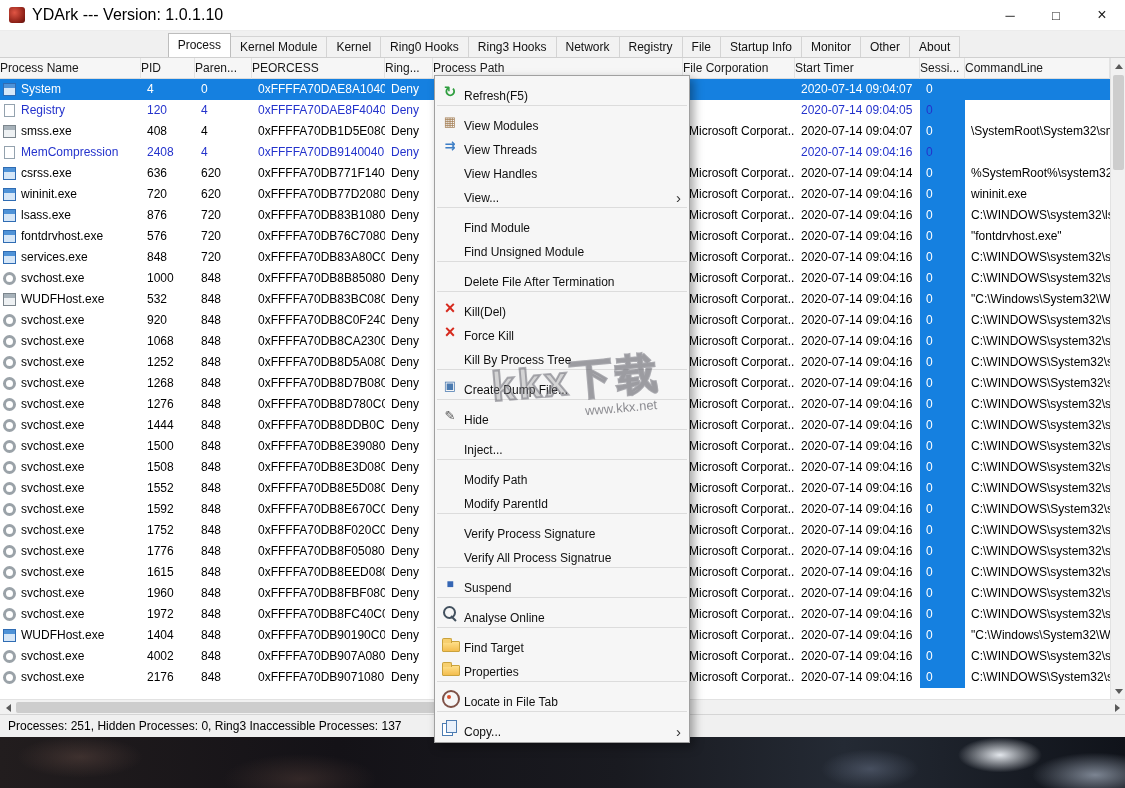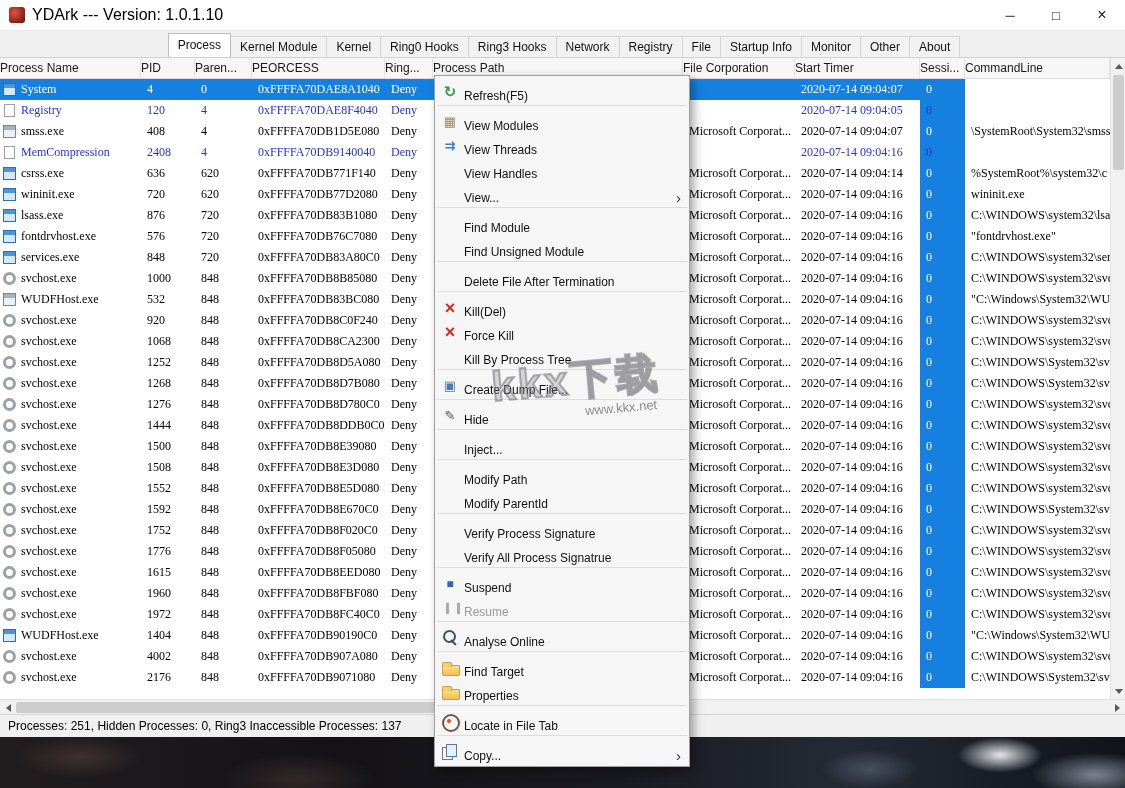--- a/index.html
+++ b/index.html
@@ -19,21 +19,21 @@
   .tabbar{height:27px;background:#f0f0f0;display:flex;align-items:flex-end;padding-left:2px;border-bottom:1px solid #d0d0d0;justify-content:center;}
   .tab{height:21px;line-height:20px;padding:0 9px;font-size:12px;color:#111;background:#f2f2f2;
        border:1px solid #d4d4d4;border-bottom:none;margin-right:-1px;white-space:nowrap;}
   .tab.active{background:#fff;height:24px;line-height:23px;border-color:#bdbdbd;position:relative;z-index:2;}
 
   
   .theader{display:flex;height:21px;background:#f6f6f6;border-bottom:1px solid #dcdcdc;width:1110px;}
   .hcell{height:21px;line-height:20px;border-right:1px solid #e3e3e3;font-size:12px;
          color:#1a1a1a;overflow:hidden;white-space:nowrap;flex:none;}
   .tbody{width:1110px;}
-  .trow{display:flex;height:21px;width:964px;background:#fff;font-family:Liberation Serif, serif;}
+  .trow{display:flex;height:21px;width:1110px;background:#fff;}
   .cell{height:21px;line-height:21px;padding-left:6px;font-size:12px;overflow:hidden;white-space:nowrap;flex:none;color:#000;}
   .cell.c0{display:flex;align-items:center;gap:5px;padding-left:3px;}
   .c0{width:141px}.c1{width:54px}.c2{width:57px}.c3{width:133px}.c4{width:48px}
   .c5{width:250px}.c6{width:112px}.c7{width:125px}.c8{width:45px}.c9{width:145px}
   .trow.bluetext .cell{color:#2433cc;}
   .trow.sel{background:#1580e0;}
   .trow.sel .cell{color:#fff;}
   .cell.c8{background:#1580e0;color:#fff;}
 
   
@@ -694,24 +694,20 @@
     </div>
     <div class="mitem">
       <span class="micon"></span>
       <span class="mlabel">Verify All Process Signatrue</span>
     </div>
     <div class="msep"></div>
     <div class="mitem">
       <span class="micon suspend-icon"></span>
       <span class="mlabel">Suspend</span>
     </div>
-    <div class="mitem disabled">
-      <span class="micon pause-icon"></span>
-      <span class="mlabel">Resume</span>
-    </div>
     <div class="msep"></div>
     <div class="mitem">
       <span class="micon search-icon"></span>
       <span class="mlabel">Analyse Online</span>
     </div>
     <div class="msep"></div>
     <div class="mitem">
       <span class="micon folder-icon"></span>
       <span class="mlabel">Find Target</span>
     </div>

